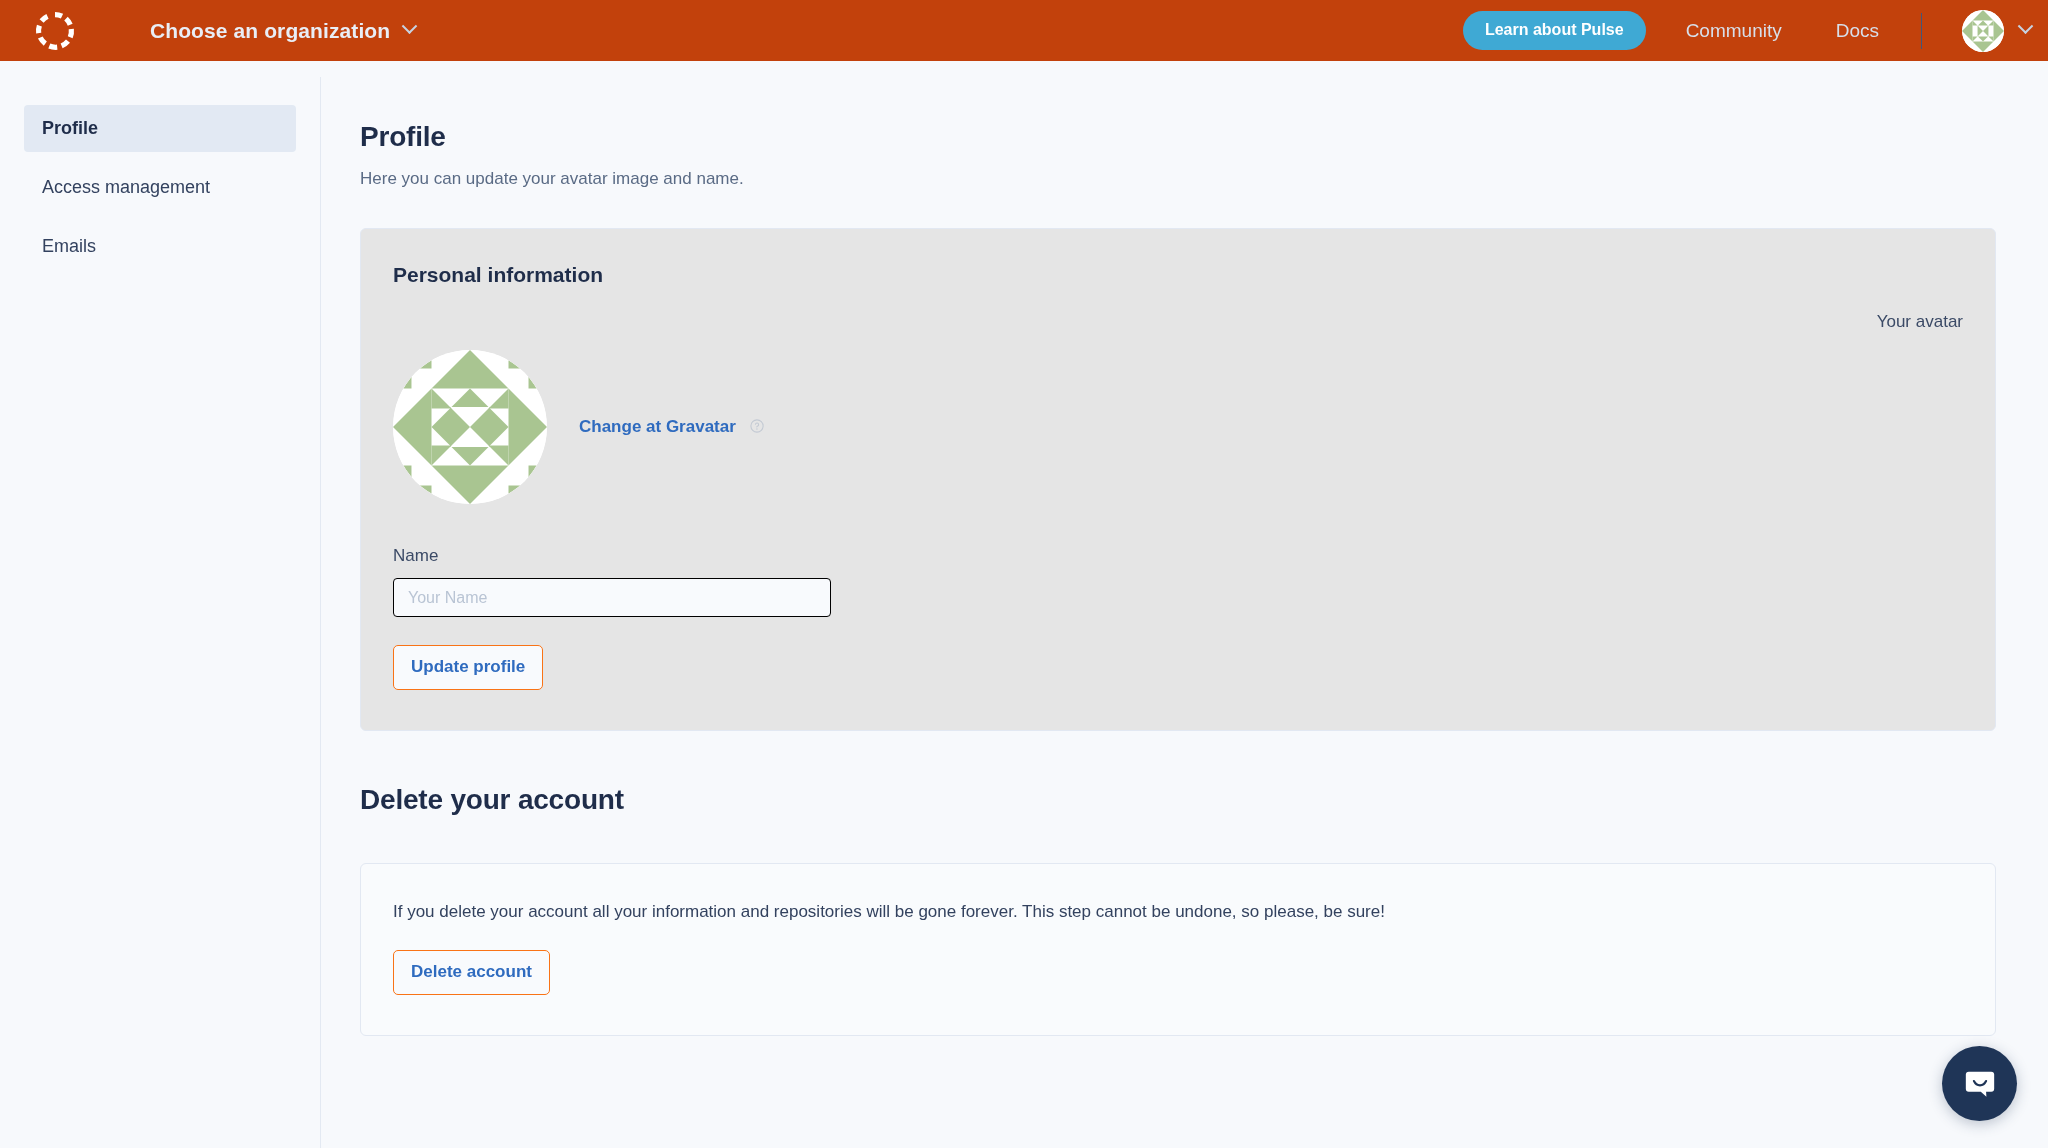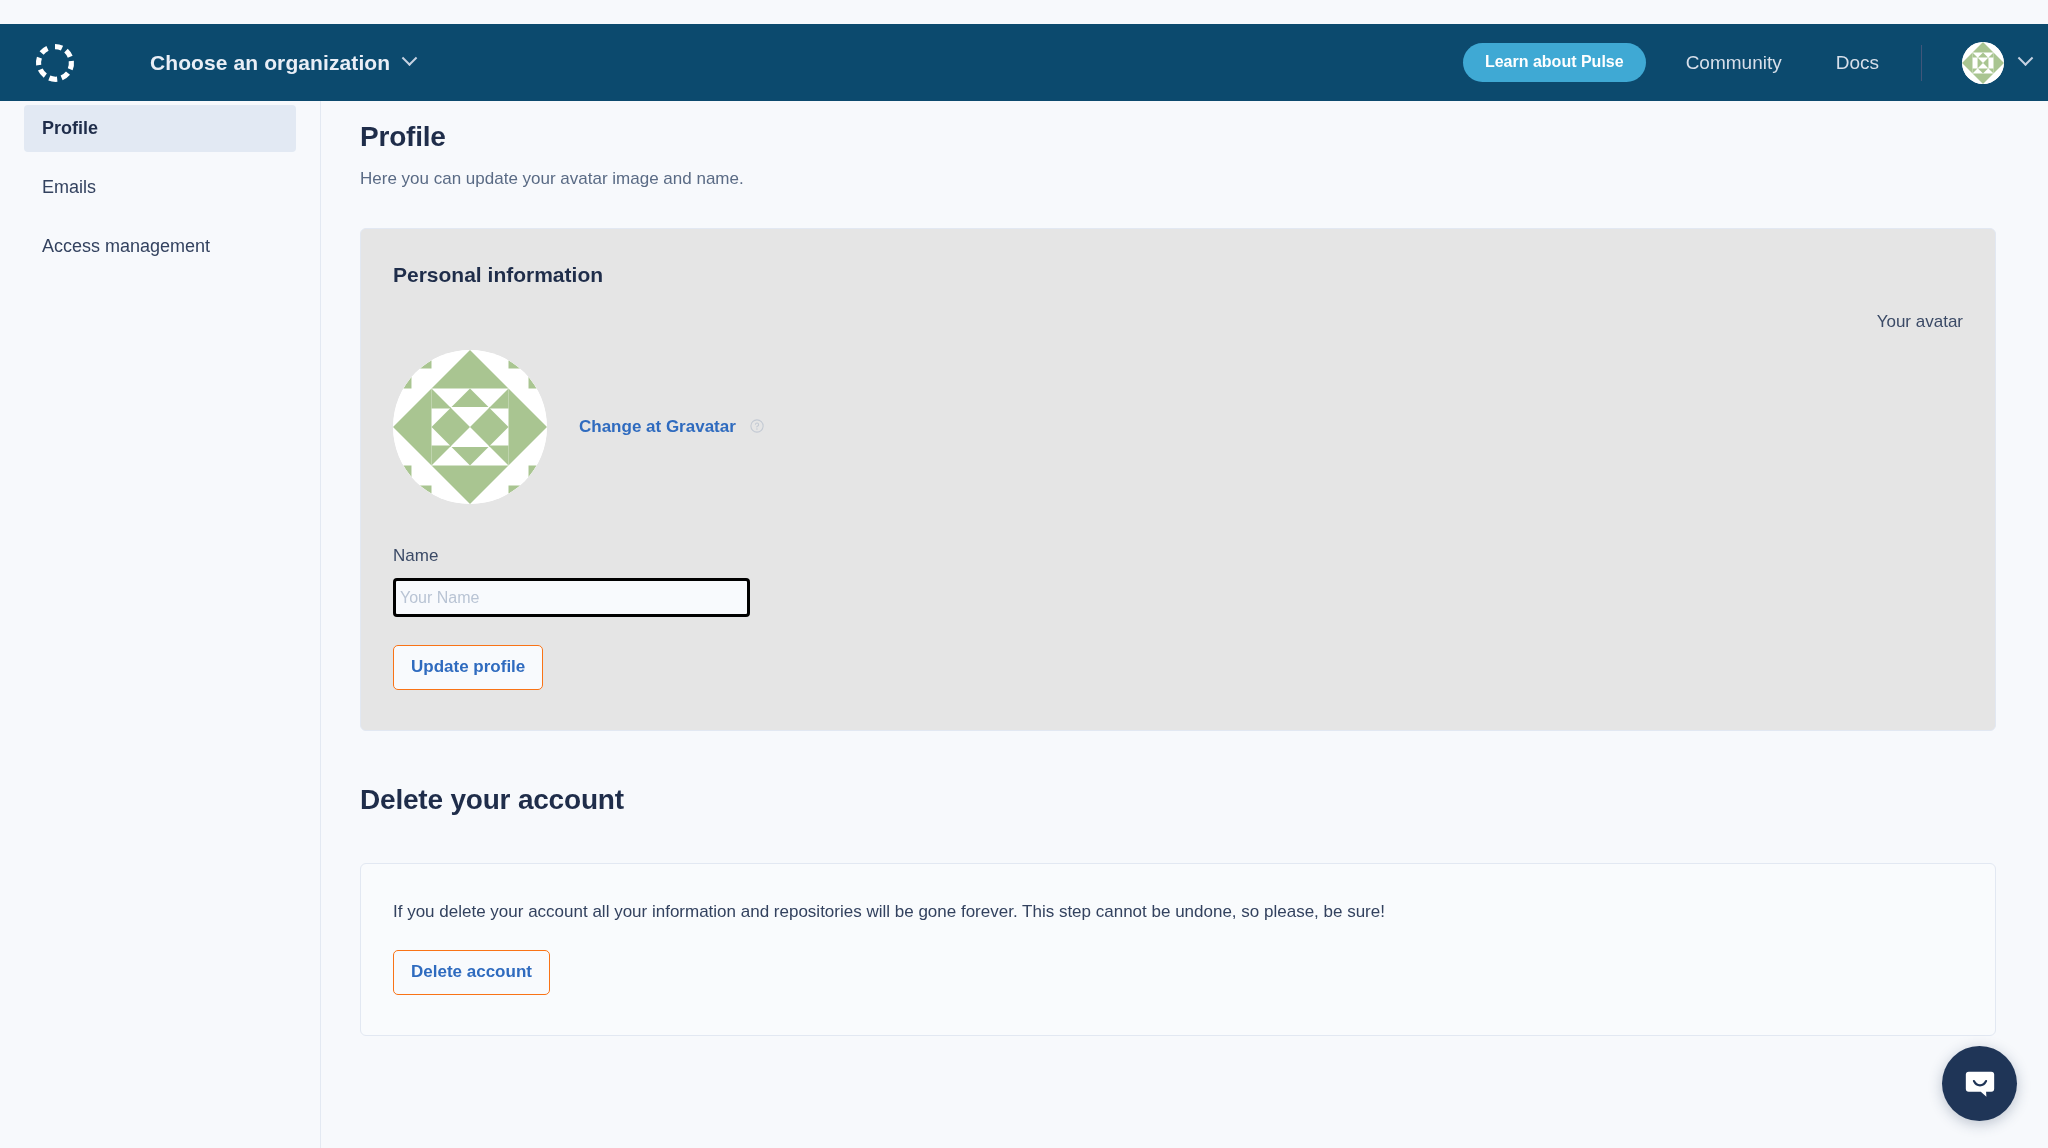--- a/index.html
+++ b/index.html
@@ -13,26 +13,25 @@
     background: #f7f9fc;
     color: #1f2d4a;
     -webkit-font-smoothing: antialiased;
   }
 
   
   .topbar {
     position: absolute;
     top: 0; left: 0;
     width: 2048px;
-    height: 77px;
-    background: #0c4a6e;
+    height: 61px;
+    background: #c2410c;
     display: flex;
     align-items: center;
     z-index: 30;
-    margin-top: 24px;
   }
   .logo-wrap {
     width: 110px;
     display: flex;
     align-items: center;
     justify-content: center;
     height: 77px;
   }
   .logo-mark { display:block; }
   .org-select {
@@ -197,26 +196,26 @@
   }
 
   .name-label {
     margin-top: 42px;
     font-size: 17px;
     color: #3b4a66;
   }
   .name-input {
     display: block;
     margin-top: 12px;
-    width: 357px;
+    width: 438px;
     height: 39px;
-    border: 3px solid #000000;
+    border: 1px solid #000000;
     border-radius: 4px;
     background: #f8fafd;
-    padding: 0 4px;
+    padding: 0 14px;
     font-size: 16px;
     color: #33425f;
     font-family: "Liberation Sans", sans-serif;
     outline: none;
   }
   .name-input::placeholder { color: #b9c4d4; }
 
   .outline-btn {
     margin-top: 28px;
     display: inline-block;
@@ -338,24 +337,24 @@
       <span class="chev"></span>
     </div>
   </div>
 </div>
 
 <nav class="sidebar">
   <a class="side-item active" href="#">
     <span>Profile</span>
   </a>
   <a class="side-item" href="#">
-    <span>Emails</span>
+    <span>Access management</span>
   </a>
   <a class="side-item" href="#">
-    <span>Access management</span>
+    <span>Emails</span>
   </a>
 </nav>
 
 <main class="main">
 
   <h1 class="page-title">Profile</h1>
   <p class="page-sub">Here you can update your avatar image and name.</p>
 
   <section class="card">
     <h2 class="card-title">Personal information</h2>

